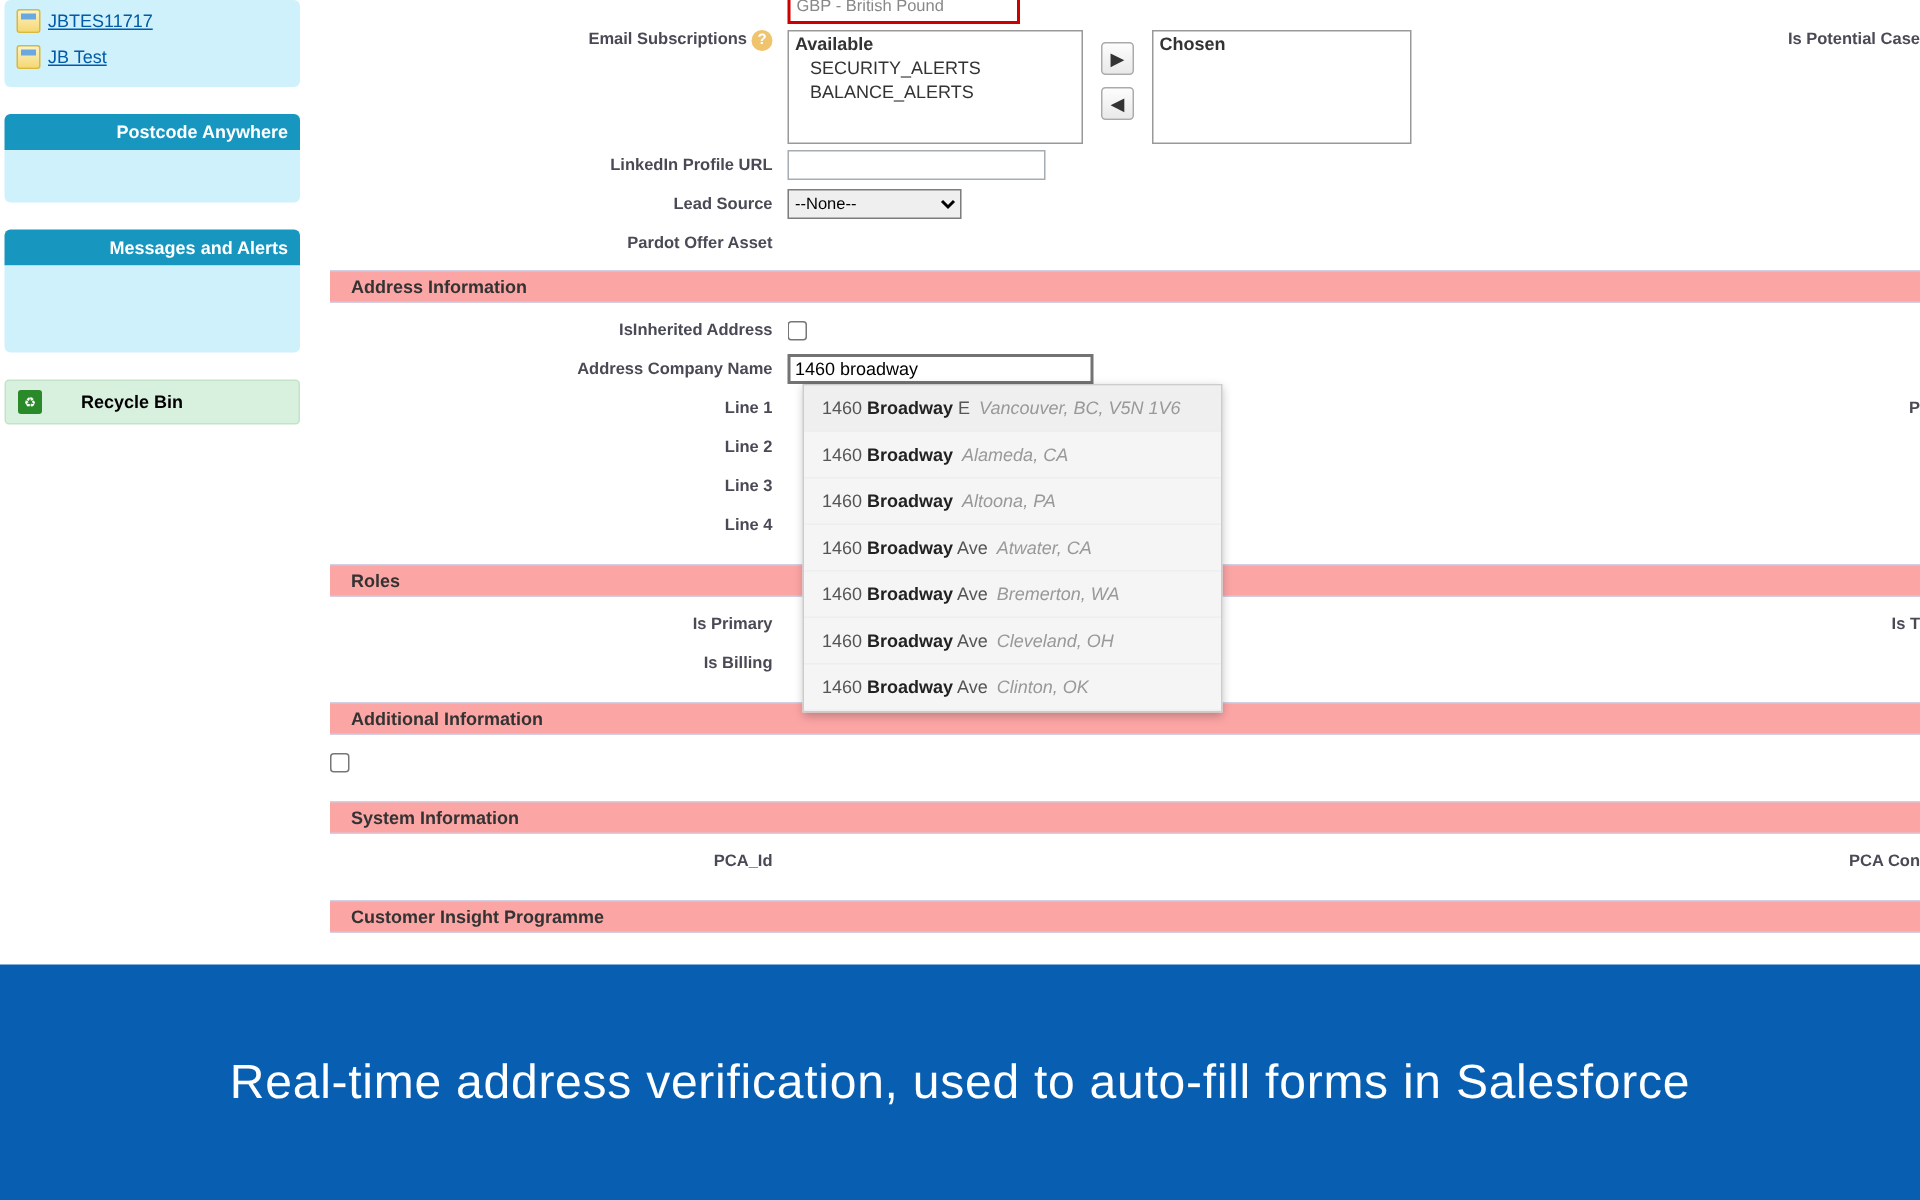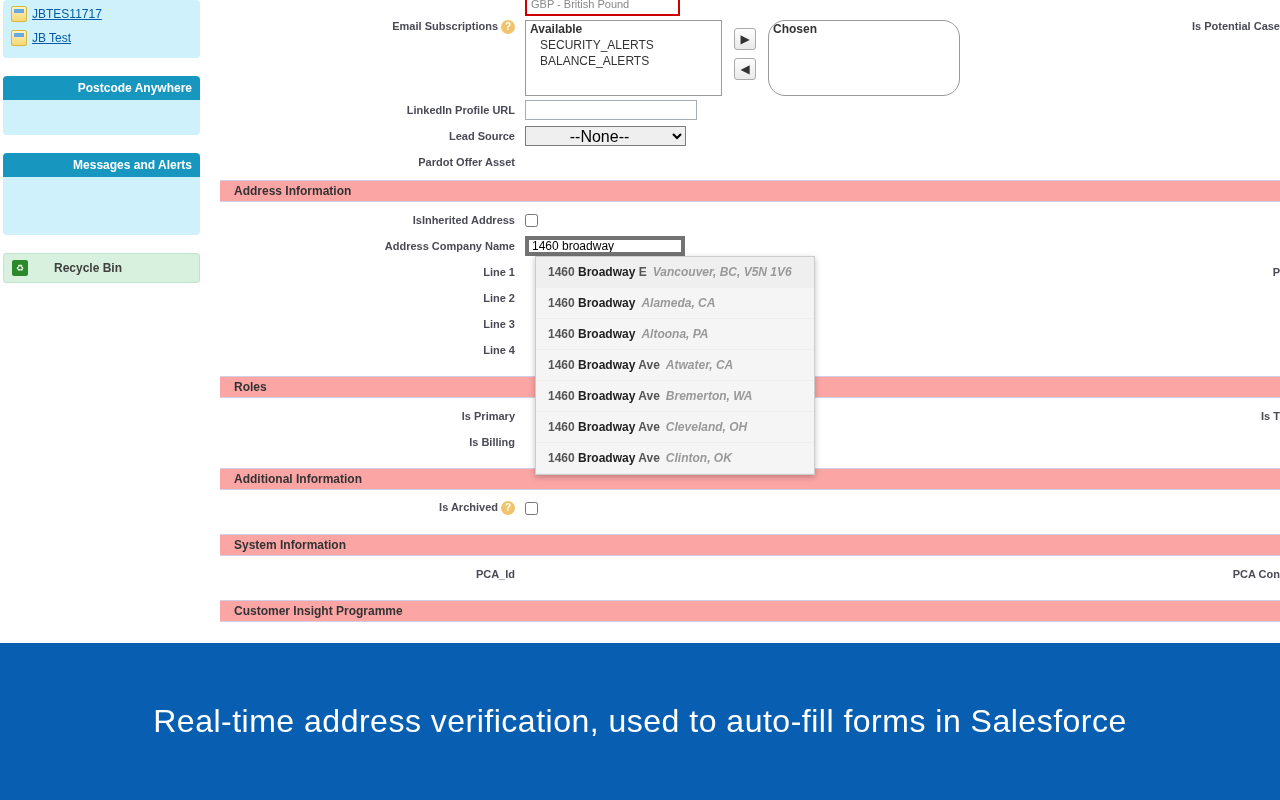--- a/index.html
+++ b/index.html
@@ -29,31 +29,31 @@
   
   .multi-box { border: 1px solid #999; width: 197px; height: 76px; background:#fff; font-size: 12px; overflow:hidden; }
   .multi-header { font-weight: bold; padding: 1px 4px; }
   .multi-item { padding: 1px 4px 1px 14px; }
   .move-btns { display:flex; flex-direction:column; gap:8px; margin: 8px 6px 0; }
   .move-btn { width: 22px; height: 22px; border: 1px solid #aaa; background: linear-gradient(#fdfdfd,#e9e9e9); border-radius: 3px; font-size: 12px; display:flex;align-items:center;justify-content:center; cursor:pointer;}
   
   .right-label { margin-left: auto; padding-right: 0; text-align: right; font-weight: bold; color: #4a4a56; font-size: 11px; white-space:nowrap; }
   
   input.text { border: 1px solid #a5acb2; background:#fff; height: 20px; width: 172px; padding: 0 3px; font-size: 12px; }
-  input.text.focused { border: 4px solid #737373; width: 160px; }
-  select.simple { border: 1px solid #7d7d7d; height: 20px; width: 161px; font-size: 16px; background: #efefef; text-align: center; }
+  input.text.focused { border: 2px solid #737373; width: 204px; }
+  select.simple { border: 1px solid #7d7d7d; height: 20px; width: 116px; font-size: 11px; background: #efefef; }
   input[type=checkbox]{ width:13px; height:13px; }
   
   .section-header { background: #fca5a5; font-weight: bold; color: #333; padding: 3px 14px; font-size: 12px; margin-top: 6px; border-top: 1px solid #d2cee3; border-bottom: 1px solid #d2cee3; }
   .section-body { padding: 6px 0; }
 
   
   .autocomplete { position: absolute; left: 535px; top: 256px; width: 280px; background: #f5f5f5; border: 1px solid #ccc; box-shadow: 0 2px 6px rgba(0,0,0,0.25); z-index: 100; }
   .ac-inner { max-height: 220px; overflow-y: scroll; }
-  .ac-row { padding: 8px 12px; font-size: 12px; color: #555; cursor: pointer; border-bottom: 1px solid #eee; font-weight: bold; }
+  .ac-row { padding: 8px 12px; font-size: 12px; color: #555; cursor: pointer; border-bottom: 1px solid #eee; }
   .ac-row.sel { background:#efefef; }
   .ac-row .line1 { display:inline; }
   .ac-row .line1 b { color: #222; }
   .ac-row .line2 { display:inline; color: #999; font-style: italic; margin-left: 6px; }
   .ac-inner::-webkit-scrollbar { width: 14px; }
   .ac-inner::-webkit-scrollbar-track { background: #f1f1f1; }
   .ac-inner::-webkit-scrollbar-thumb { background: #c4c4c4; }
 
   
   .banner { position: absolute; left:0; right:0; bottom:0; height: 157px; background: #085eb1; display:flex; align-items:center; justify-content:center; }
@@ -81,21 +81,21 @@
       <div class="side-body"></div>
     </div>
 
     <div style="margin-bottom:18px;">
       <div class="side-header">Messages and Alerts</div>
       <div class="side-body" style="min-height:58px;"></div>
     </div>
 
     <div class="recycle">
       <span class="icon">♻</span>
-      <span style="font-weight:bold; color:#404040;padding-left:20px;">Recycle Bin</span>
+      <span style="font-weight:bold; color:#000000;padding-left:20px;">Recycle Bin</span>
     </div>
   </div>
 
   <div class="content">
 
     <div class="form-row" style="margin-top:-6px;">
       <div class="form-label"></div>
       <div class="form-field">
         <div class="red-select">GBP - British Pound</div>
       </div>
@@ -108,21 +108,21 @@
       <div class="form-field" style="position:relative;">
         <div class="multi-box">
           <div class="multi-header">Available</div>
           <div class="multi-item">SECURITY_ALERTS</div>
           <div class="multi-item">BALANCE_ALERTS</div>
         </div>
         <div class="move-btns">
           <div class="move-btn">▶</div>
           <div class="move-btn">◀</div>
         </div>
-        <div class="multi-box" style="width:192px;border-radius:17px;">
+        <div class="multi-box" style="width:173px;">
           <div class="multi-header">Chosen</div>
         </div>
         <div class="right-label" style="padding-top:0;">Is Potential Case</div>
       </div>
     </div>
 
     <div class="form-row">
       <div class="form-label">LinkedIn Profile URL</div>
       <div class="form-field">
         <input class="text" value="" style="">
@@ -185,23 +185,20 @@
       </div>
       <div class="form-row">
           <div class="form-label">Is Billing</div>
           <div class="form-field"></div>
         </div>
     </div>
 
     <div class="section-header">Additional Information</div>
     <div class="section-body">
       <div class="form-row">
-        <div class="form-label">
-          <span>Is Archived</span><span class="help">?</span>
-        </div>
         <div class="form-field">
             <input type="checkbox" style="">
           </div>
       </div>
     </div>
 
     <div class="section-header">System Information</div>
     <div class="section-body">
       <div class="form-row">
         <div class="form-label">PCA_Id</div>

